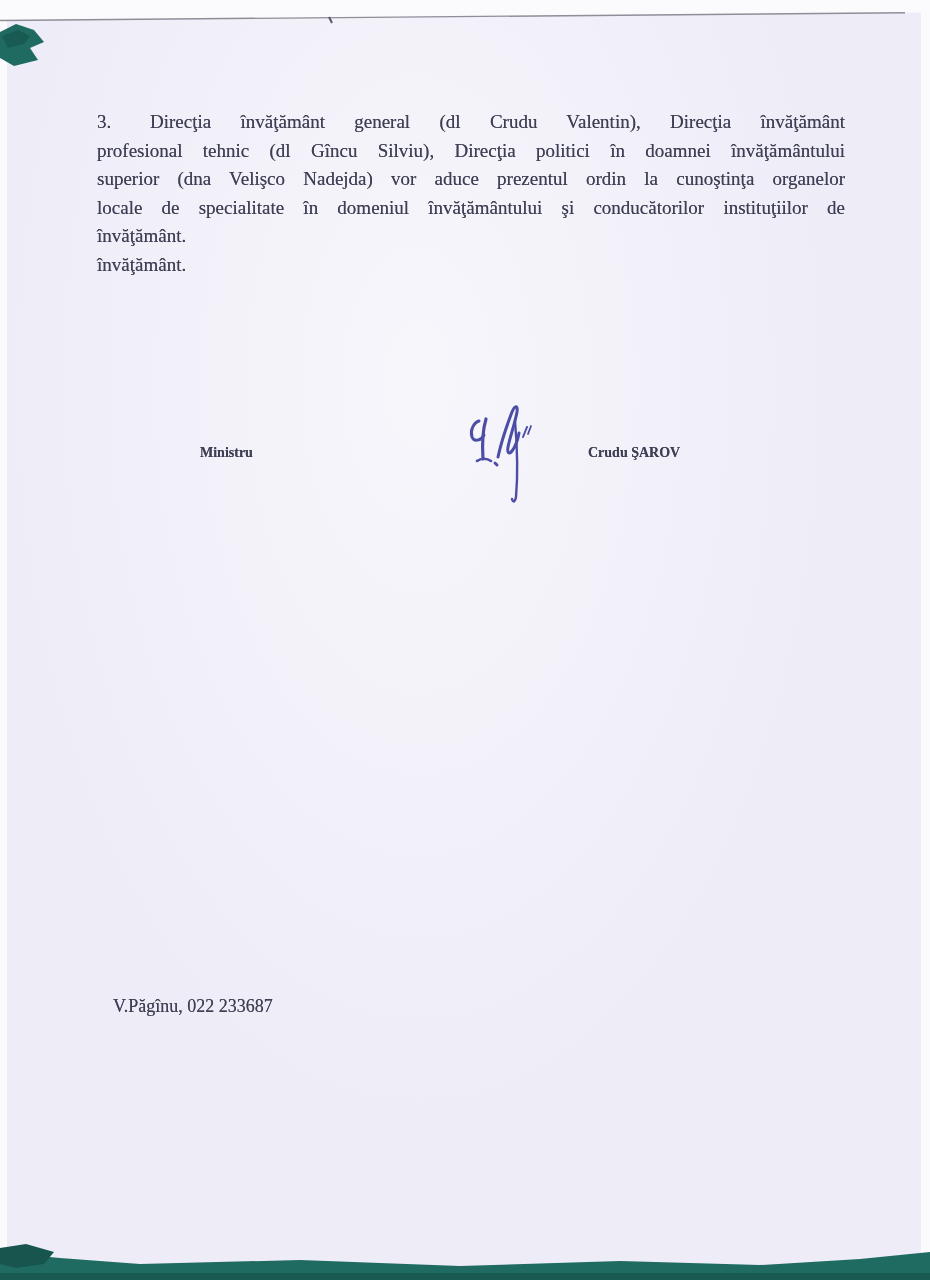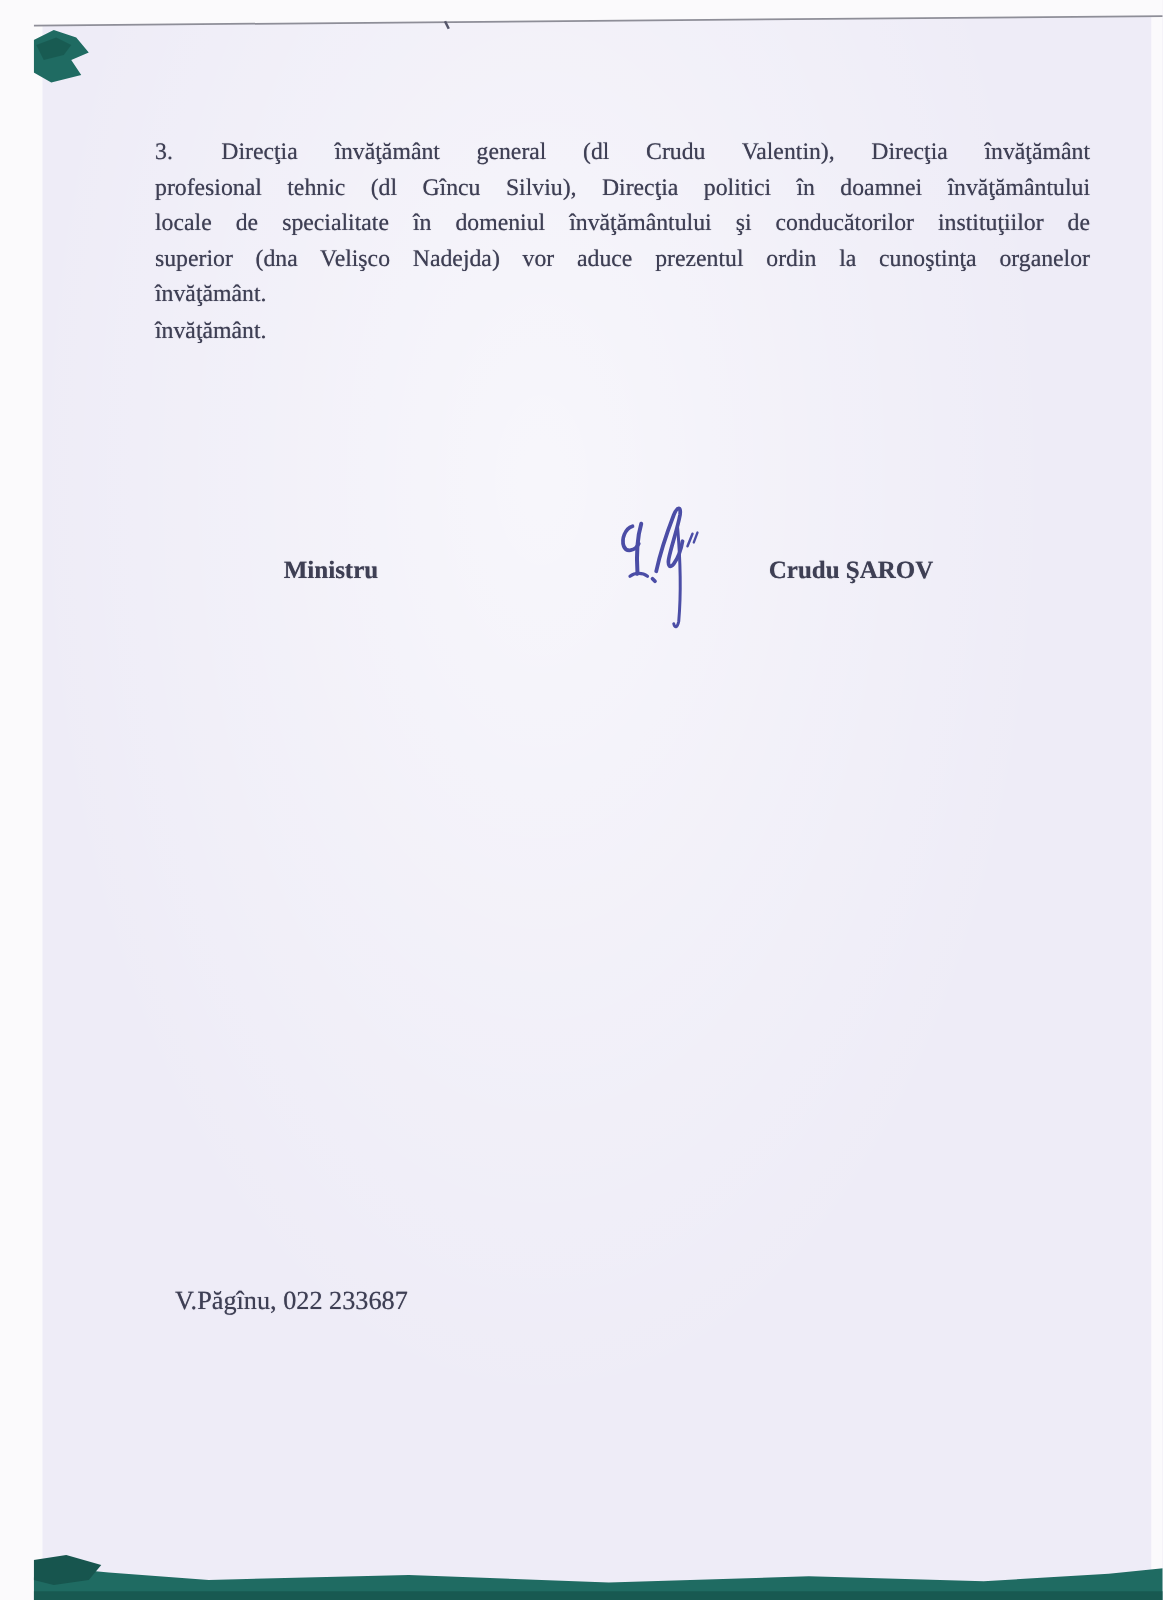--- a/index.html
+++ b/index.html
@@ -2,21 +2,21 @@
 <html style="--paper: #eeecf7; --scan_border: #fbfafc; --paper_edge_line: #8e8e98; --ink: #3e3f54; --signature_ink: #4b4da6; --scanner_artifact_teal: #1f6b62; --scanner_artifact_teal_dark: #17554e;"><head>
 <meta charset="utf-8">
 <style>
   html,body{margin:0;padding:0;}
   body{
     width:930px;height:1280px;
     background:var(--scan_border,#fbfafc);
     font-family:"Liberation Serif","DejaVu Serif",serif;
     overflow:hidden;position:relative;
   }
-  .page{position:absolute;inset:0;margin-left:27px;}
+  .page{position:absolute;inset:0;}
   .paper{
     position:absolute;top:0;bottom:0;left:7px;right:9px;
     background:
       radial-gradient(ellipse at 45% 30%, rgba(255,255,255,.55), rgba(255,255,255,0) 60%),
       var(--paper,#eeecf7);
   }
   .top-edge{position:absolute;top:0;left:0;width:930px;height:26px;}
   .mark-tl{position:absolute;top:24px;left:0;width:48px;height:46px;}
   .mark-bottom{position:absolute;bottom:0;left:0;width:930px;height:40px;}
   .teal{fill:var(--scanner_artifact_teal,#1f6b62);}
@@ -27,32 +27,32 @@
     font-size:19px;line-height:28.5px;
     color:var(--ink,#3e3f54);
     text-shadow:0 0 .6px rgba(62,63,84,.75);
   }
   .line{text-align:justify;text-align-last:justify;}
   .line.last{text-align:center;text-align-last:left;}
   .num{display:inline-block;width:53px;}
 
   .sig-title,.sig-name{
     position:absolute;top:445px;
-    font-size:20px;font-weight:bold;
+    font-size:14px;font-weight:bold;
     color:var(--ink,#3e3f54);
     text-shadow:0 0 .6px rgba(62,63,84,.75);
   }
   .sig-title{left:200px;}
   .sig-name{left:588px;}
   .signature{position:absolute;left:465px;top:399px;width:75px;height:110px;}
   .signature path{stroke:var(--signature_ink,#4b4da6);fill:none;stroke-linecap:round;stroke-linejoin:round;}
 
   .footer{
-    position:absolute;left:113px;top:1028px;
-    font-size:21px;color:var(--ink,#3e3f54);
+    position:absolute;left:113px;top:996px;
+    font-size:18px;color:var(--ink,#3e3f54);
     text-shadow:0 0 .6px rgba(62,63,84,.75);
   }
 </style>
 </head>
 <body>
 
 <div class="page">
 
   <div class="paper"></div>
 
@@ -69,22 +69,22 @@
   <svg class="mark-bottom" viewBox="0 0 930 40" preserveAspectRatio="none">
     <polygon class="teal" points="0,22 18,14 60,18 140,24 300,20 460,26 620,21 760,25 860,19 930,12 930,40 0,40"></polygon>
     <polygon class="teal-dark" points="0,8 26,4 54,12 44,24 16,28 0,24"></polygon>
     <rect class="teal-dark" x="0" y="33" width="930" height="7" opacity="0.8"></rect>
   </svg>
 
   <div class="textblock">
     <div>
         <div class="line"><span class="num">3.</span>Direcţia învăţământ general (dl Crudu Valentin), Direcţia învăţământ</div>
         <div class="line">profesional tehnic (dl Gîncu Silviu), Direcţia politici în doamnei învăţământului</div>
+        <div class="line">superior (dna Velişco Nadejda) vor aduce prezentul ordin la cunoştinţa organelor</div>
         <div class="line">locale de specialitate în domeniul învăţământului şi conducătorilor instituţiilor de</div>
-        <div class="line">superior (dna Velişco Nadejda) vor aduce prezentul ordin la cunoştinţa organelor</div>
         <div class="line last">învăţământ.</div>
       </div>
     <div>
         <div class="line last">învăţământ.</div>
       </div>
   </div>
 
   <div class="sig-title">Ministru</div>
   <svg class="signature" viewBox="0 0 75 110">
     <path d="M14,22 C8,24 5,32 7,38 C9,43 16,42 19,36" stroke-width="3"></path>

